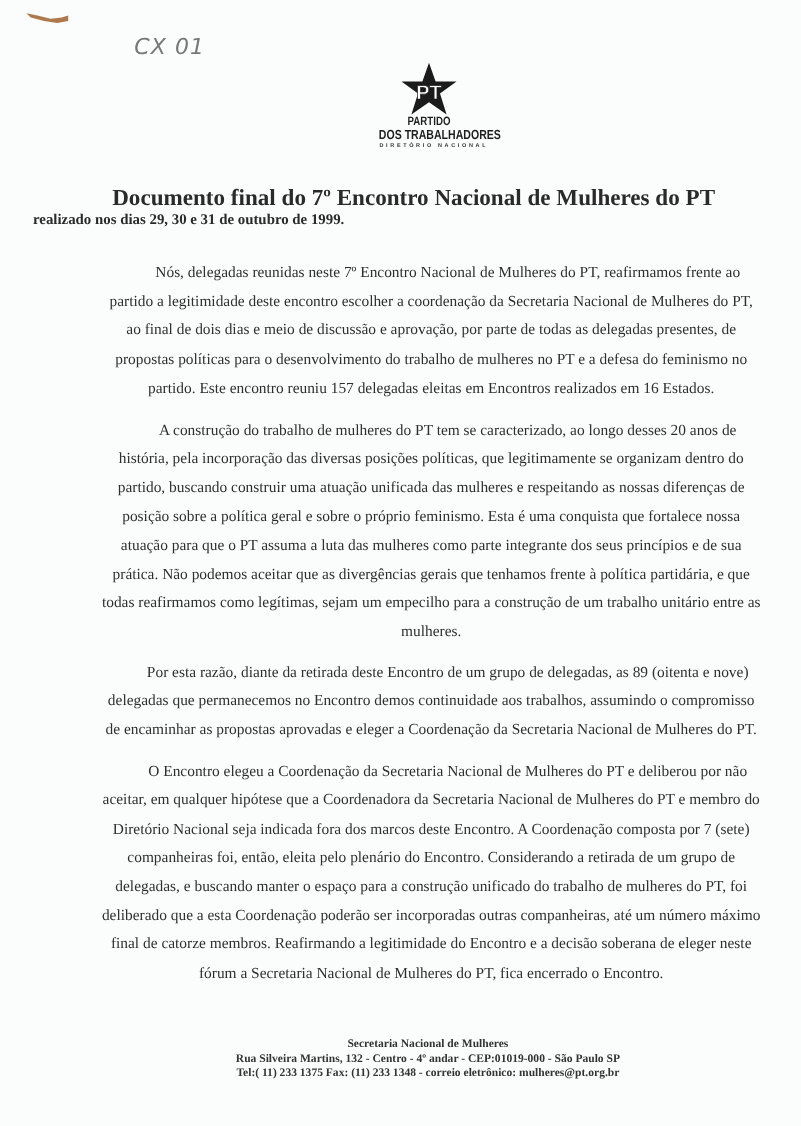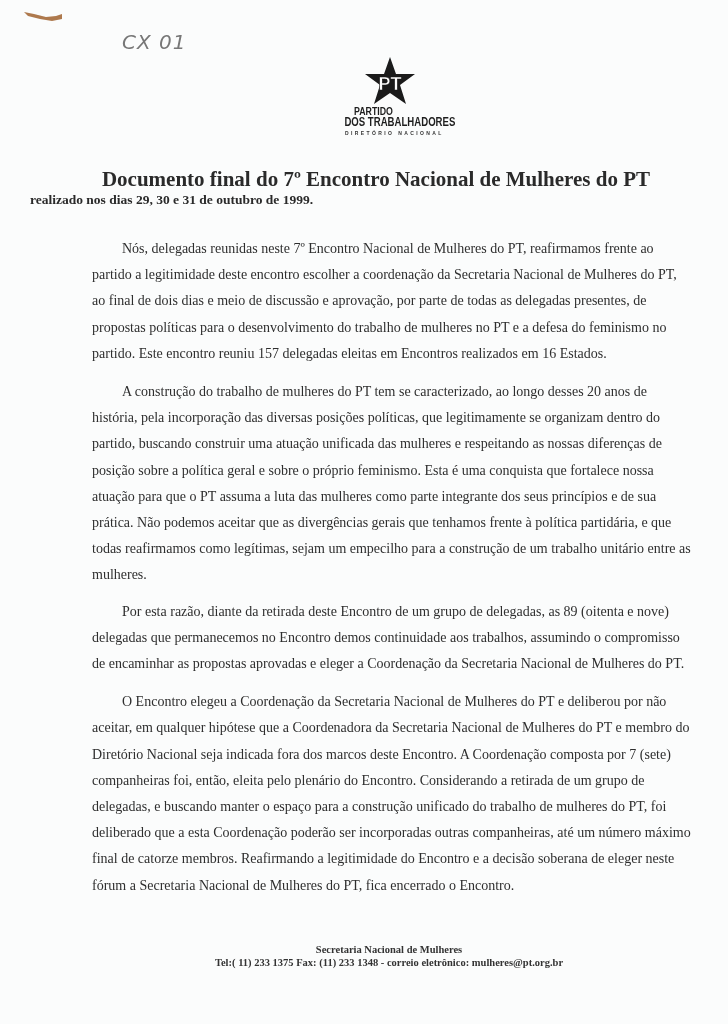--- a/index.html
+++ b/index.html
@@ -12,21 +12,21 @@
   }
   .stain {
     position: absolute; left: 22px; top: 10px; width: 42px; height: 12px;
   }
   .handwritten {
     position: absolute; left: 122px; top: 30px;
     font-family: "DejaVu Sans", sans-serif; font-style: italic;
     font-size: 20px; color: #777; letter-spacing: 1px; font-weight: 300;
   }
   .logo {
-    position: absolute; left: 345px; top: 56px; width: 90px; text-align: left;
+    position: absolute; left: 345px; top: 56px; width: 90px; text-align: center;
   }
   .logo svg { display: block; margin: 0 auto; }
   .logo .l1, .logo .l2 {
     font-family: "Liberation Sans", "DejaVu Sans", sans-serif;
     font-weight: bold; color: #1e1e1e; line-height: 11px;
     transform: scaleX(0.8); transform-origin: center;
   }
   .logo .l1 { font-size: 11px; margin-top: 0px; }
   .logo .l2 { font-size: 12px; white-space: nowrap; margin-left: -12px; margin-right: -12px; }
   .logo .l3 {
@@ -39,21 +39,21 @@
   }
   .subtitle {
     position: absolute; left: 0; width: 728px; top: 192px; text-align: left;
     font-size: 13.5px; font-weight: bold; color: #2a2a2a;
     padding-left: 30px; box-sizing: border-box;
   }
   .body {
     position: absolute; left: 92px; top: 236px; width: 600px;
     font-size: 14px; line-height: 26.2px; color: #2e2e2e;
   }
-  .body p { margin: 0 0 12px 0; text-indent: 30px; }
+  .body p { margin: 0 0 12px 0; text-indent: 30px; text-align: center; }
   .body p.p2 { margin-bottom: 10px; }
   .footer {
     position: absolute; left: 0; width: 728px; top: 943px; text-align: center;
     font-size: 10.5px; line-height: 13px; color: #333;
     padding-left: 50px; box-sizing: border-box; font-weight: bold;
   }
 </style>
 </head>
 <body>
 
@@ -78,14 +78,15 @@
 
 <div class="body">
   <p class="p1">Nós, delegadas reunidas neste 7º Encontro Nacional de Mulheres do PT, reafirmamos frente ao partido a legitimidade deste encontro escolher a coordenação da Secretaria Nacional de Mulheres do PT, ao final de dois dias e meio de discussão e aprovação, por parte de todas as delegadas presentes, de propostas políticas para o desenvolvimento do trabalho de mulheres no PT e a defesa do feminismo no partido. Este encontro reuniu 157 delegadas eleitas em Encontros realizados em 16 Estados.</p>
   <p class="p2">A construção do trabalho de mulheres do PT tem se caracterizado, ao longo desses 20 anos de história, pela incorporação das diversas posições políticas, que legitimamente se organizam dentro do partido, buscando construir uma atuação unificada das mulheres e respeitando as  nossas diferenças de posição sobre a política geral e sobre o próprio feminismo. Esta é uma conquista que fortalece nossa atuação para que o PT assuma a luta das mulheres como parte integrante dos seus princípios e de sua prática.  Não podemos aceitar que as divergências gerais que tenhamos frente à política partidária, e que todas reafirmamos como legítimas,  sejam um empecilho para a construção de um trabalho unitário entre as mulheres.</p>
   <p class="p3">Por esta razão, diante da retirada deste Encontro de um grupo de delegadas, as 89 (oitenta e nove) delegadas que permanecemos no Encontro demos continuidade aos trabalhos, assumindo o compromisso de encaminhar as propostas aprovadas e eleger a Coordenação da Secretaria Nacional de Mulheres do PT.</p>
   <p class="p4">O Encontro elegeu a Coordenação da Secretaria Nacional de Mulheres do PT e deliberou por não aceitar, em qualquer hipótese que a Coordenadora da Secretaria Nacional de Mulheres do PT e membro do Diretório Nacional seja indicada fora dos marcos deste Encontro. A Coordenação composta por 7 (sete) companheiras foi, então, eleita pelo plenário do Encontro. Considerando a retirada de um grupo de delegadas, e buscando manter o espaço para a construção unificado do trabalho de mulheres do PT, foi deliberado que a esta Coordenação poderão ser incorporadas outras companheiras, até um número máximo final de catorze membros. Reafirmando a legitimidade do Encontro e a decisão soberana de eleger  neste fórum a Secretaria Nacional de Mulheres do PT, fica encerrado o Encontro.</p>
 </div>
 
 <div class="footer">
   <div>Secretaria Nacional de Mulheres</div>
+  <div>Rua Silveira Martins, 132 - Centro - 4º andar - CEP:01019-000 - São Paulo SP</div>
   <div>Tel:( 11) 233 1375 Fax: (11) 233 1348 - correio eletrônico: mulheres@pt.org.br</div>
 </div>
 
 </body></html>

